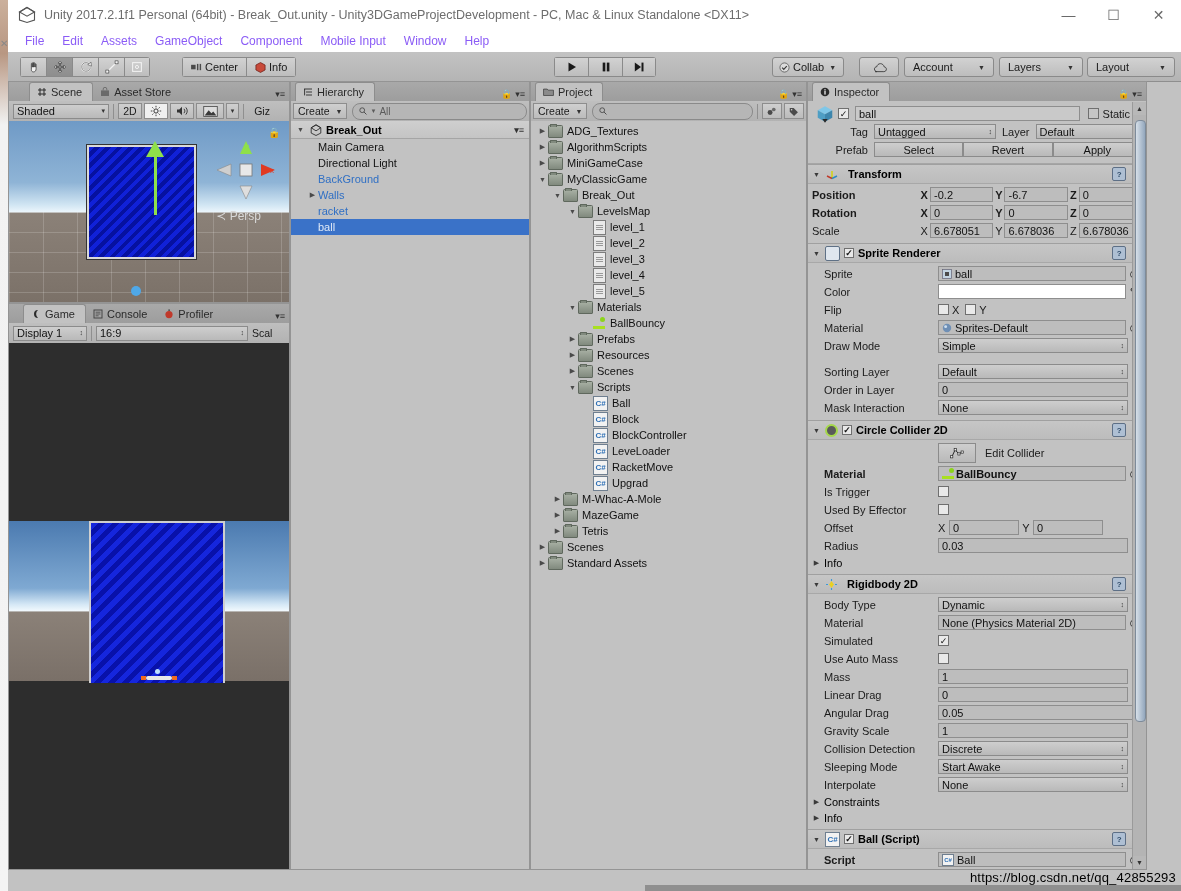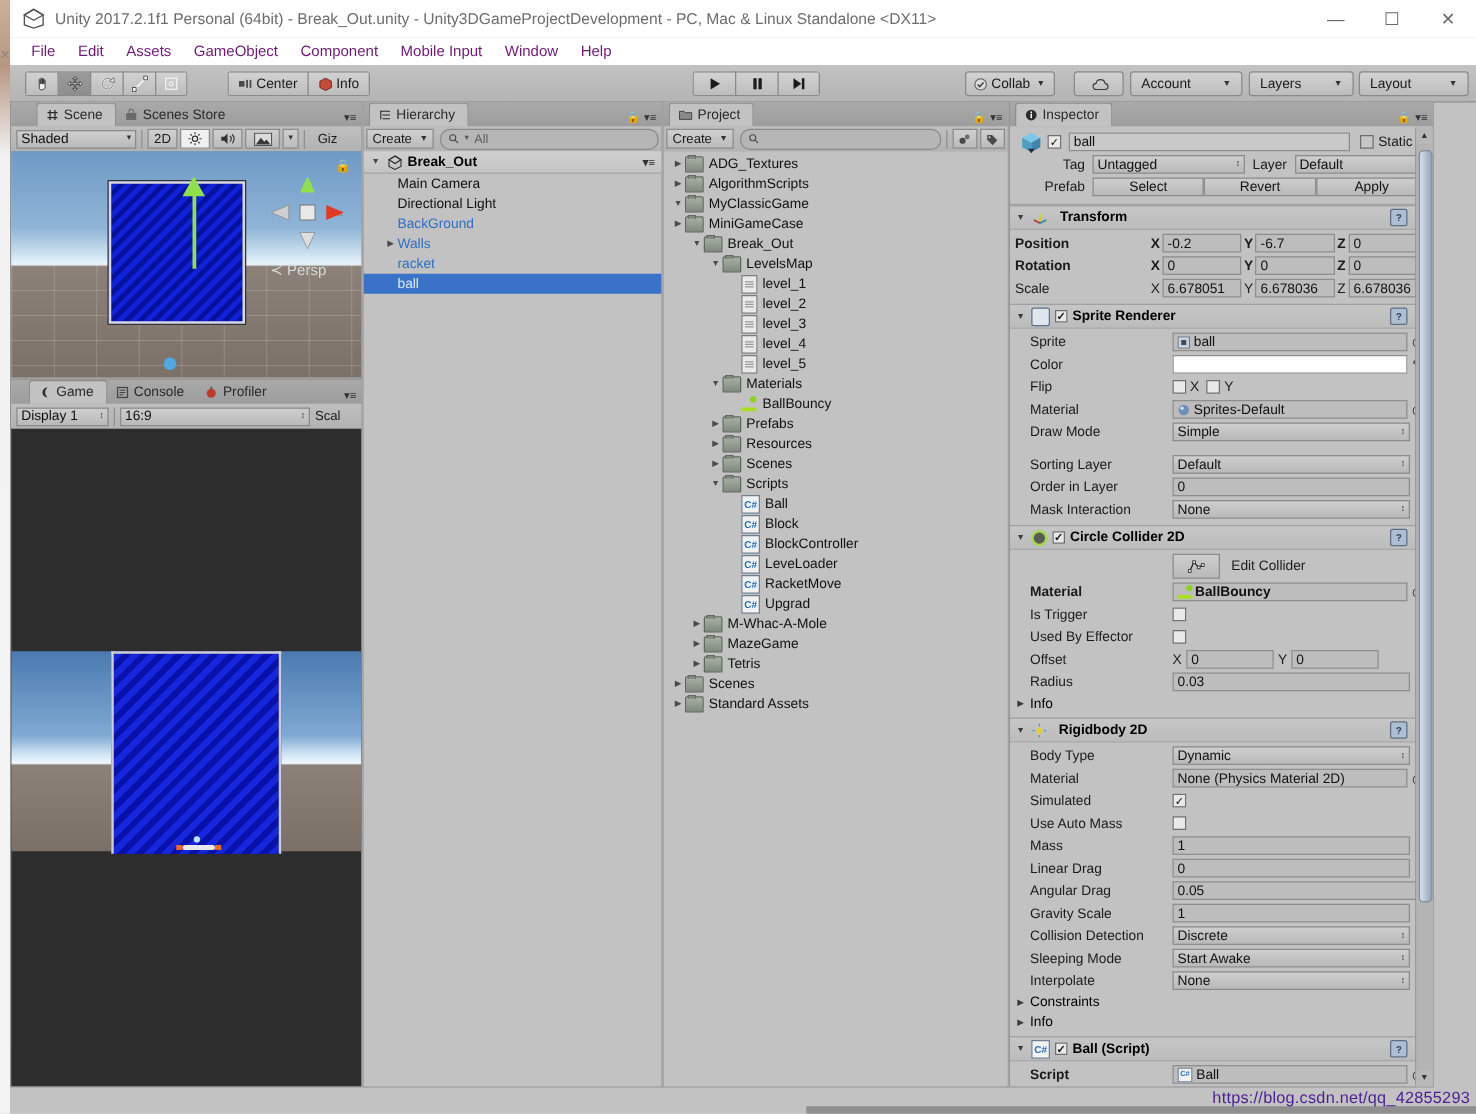--- a/index.html
+++ b/index.html
@@ -6,21 +6,21 @@
   body{width:1181px;height:891px;overflow:hidden;font-family:"Liberation Sans",sans-serif;font-size:11px;color:#000;}
   #app{position:relative;width:1181px;height:891px;background:#c2c2c2;}
 
   
   .titlebar{position:absolute;left:8px;top:0;width:1173px;height:30px;background:#fff;display:flex;align-items:center;}
   .win-logo{width:22px;height:22px;margin-left:8px;display:flex;align-items:center;justify-content:center;}
   .win-title{margin-left:6px;font-size:12.5px;color:#6d6d6d;font-family:"Liberation Sans",sans-serif;white-space:nowrap;}
   .win-btns{position:absolute;right:0;top:0;height:30px;display:flex;}
   .win-btn{width:45px;height:30px;display:flex;align-items:center;justify-content:center;color:#6a6a6a;font-size:14px;}
   .menubar{position:absolute;left:8px;top:30px;width:1173px;height:22px;background:#fff;display:flex;align-items:center;padding-left:8px;box-sizing:border-box;}
-  .menu-item{padding:2px 9px;font-size:12px;color:#701a75;white-space:nowrap;}
+  .menu-item{padding:2px 9px;font-size:12px;color:#8b5cf6;white-space:nowrap;}
 
   .left-strip{position:absolute;left:0;top:0;width:8px;height:891px;background:linear-gradient(180deg,#cbb09c 0%,#b89782 6%,#f2f2f2 14%,#f4f4f4 100%);}
   .left-x{position:absolute;left:0;top:38px;font-size:10px;color:#888;}
 
   
   .utoolbar{position:absolute;left:8px;top:53px;width:1173px;height:28px;
     background:linear-gradient(180deg,#c2c2c2 0%,#b4b4b4 100%);
     border-bottom:1px solid #8e8e8e;display:flex;align-items:center;}
   .tbtn{height:20px;min-width:26px;box-sizing:border-box;
     background:linear-gradient(180deg,#d2d2d2 0%,#bdbdbd 100%);
@@ -146,21 +146,21 @@
   .foldrow{display:flex;align-items:center;gap:3px;height:16px;font-size:11px;}
   .tri{font-size:7px;color:#3a3a3a;width:9px;text-align:center;}
 
   .ico-tf{width:14px;height:14px;position:relative;flex:none;}
   .ico-sr{width:13px;height:13px;background:#dfe6ee;border:1px solid #5f7186;flex:none;border-radius:2px;}
   .ico-cc{width:13px;height:13px;border-radius:50%;background:#5a5a5a;border:2px solid #a5d84a;box-sizing:border-box;flex:none;}
   .ico-rb{width:13px;height:13px;flex:none;position:relative;}
   .ico-cs{width:13px;height:13px;background:#f2f2f2;border:1px solid #6f7f90;flex:none;
     display:flex;align-items:center;justify-content:center;font-size:8px;color:#2d6fb5;font-weight:bold;}
 
-  .watermark{position:absolute;right:5px;bottom:6px;font-size:13px;color:#4c1d95;
+  .watermark{position:absolute;right:5px;bottom:6px;font-size:13px;color:#000000;
     font-family:"Liberation Sans",sans-serif;letter-spacing:.2px;}
   .botbar{position:absolute;left:8px;bottom:0;width:1173px;height:20px;background:#c2c2c2;}
   .bot-dark{position:absolute;left:645px;bottom:0;width:536px;height:6px;background:#8f8f8f;}
 </style>
 </head>
 <body>
 
 <div id="app">
 
   <div class="left-strip">
@@ -301,21 +301,21 @@
         <svg width="10" height="10" viewBox="0 0 10 10">
             <path d="M1 3h8M1 7h8M3 1v8M7 1v8" stroke="#2a2a2a" stroke-width="1"></path>
           </svg>
         <span>Scene</span>
       </div>
       <div class="tab">
         <svg width="10" height="10" viewBox="0 0 10 10">
             <rect x="1" y="3.4" width="8" height="5.6" fill="#6a6a6a"></rect>
             <path d="M3.2 3.4V2.1a1.8 1.8 0 013.6 0v1.3" fill="none" stroke="#6a6a6a" stroke-width=".9"></path>
           </svg>
-        <span>Scenes Store</span>
+        <span>Asset Store</span>
       </div>
       <div class="tabicons">
           <span class="hamb">▾≡</span>
         </div>
     </div>
     <div class="subbar">
       <div class="dd" style="width:96px;margin-left:2px">
         <span>Shaded</span>
         <span class="ddarr">▾</span>
       </div>
@@ -534,29 +534,29 @@
             <span>ADG_Textures</span>
           </div>
           <div class="prow">
             <span style="width: 6px;"></span>
             <span class="arw">▶</span>
             <span class="fold"></span>
             <span>AlgorithmScripts</span>
           </div>
           <div class="prow">
             <span style="width: 6px;"></span>
+            <span class="arw">▶</span>
+            <span class="fold"></span>
+            <span>MiniGameCase</span>
+          </div>
+          <div class="prow">
+            <span style="width: 6px;"></span>
             <span class="arw">▼</span>
             <span class="fold"></span>
             <span>MyClassicGame</span>
-          </div>
-          <div class="prow">
-            <span style="width: 6px;"></span>
-            <span class="arw">▶</span>
-            <span class="fold"></span>
-            <span>MiniGameCase</span>
           </div>
           <div class="prow">
             <span style="width: 21px;"></span>
             <span class="arw">▼</span>
             <span class="fold"></span>
             <span>Break_Out</span>
           </div>
           <div class="prow">
             <span style="width: 36px;"></span>
             <span class="arw">▼</span>

